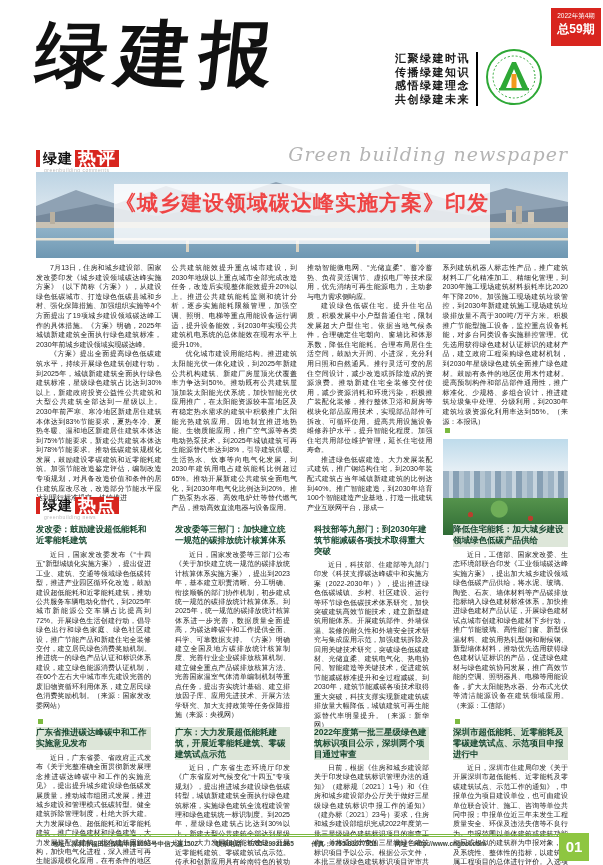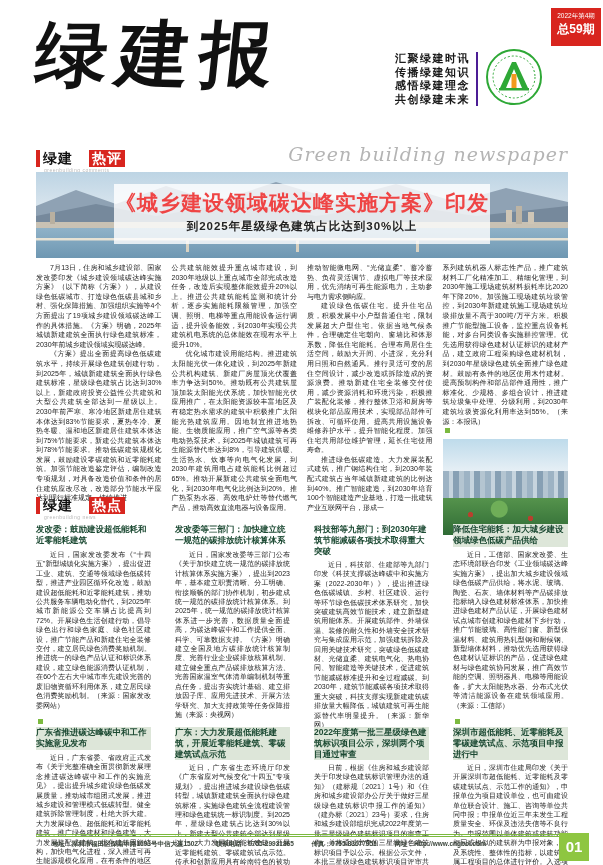--- a/index.html
+++ b/index.html
@@ -6,34 +6,34 @@
   .page{position:relative;width:603px;height:865px;background:#ffffff;overflow:hidden;
         font-family:"Liberation Sans",sans-serif;color:#222;}
   
   .issue-box{position:absolute;top:8px;right:2px;width:50px;height:38px;background:#d8251e;
              color:#fff;text-align:center;line-height:1.2;padding-top:4px;box-sizing:border-box;}
   .issue-box .l1{font-size:6.5px;display:block;}
   .issue-box .l2{font-size:12px;font-weight:bold;display:block;margin-top:2px;}
   .masthead-title{position:absolute;left:36px;top:18px;font-family:"DejaVu Serif",serif;
                   font-weight:bold;font-size:72px;letter-spacing:10px;color:#111;
                   transform:skewX(-6deg);line-height:1;}
-  .slogans{position:absolute;right:125px;top:52px;text-align:right;border-right:2px solid #4c1d95;
+  .slogans{position:absolute;right:125px;top:52px;text-align:right;border-right:2px solid #000000;
            padding-right:6px;}
   .slogans span{display:block;font-size:11px;font-weight:bold;letter-spacing:1.5px;line-height:13.5px;color:#1a1a1a;}
   .assoc-logo{position:absolute;right:60px;top:48px;width:58px;height:58px;}
   .eng-title{position:absolute;right:35px;top:103px;width:300px;text-align:right;
              font-family:"DejaVu Serif",serif;font-style:italic;font-size:19px;color:#b4b4b4;letter-spacing:1px;margin-top:40px;}
   .info-bar{position:absolute;left:36px;right:35px;top:133px;border-top:1.5px solid #333;
             display:flex;justify-content:space-between;padding-top:4px;font-size:7.5px;font-weight:bold;color:#111;}
   
   .sec-label{position:absolute;left:36px;display:flex;align-items:stretch;height:17px;}
   .sec-label .bar{width:4px;background:#d8251e;margin-right:3px;}
   .sec-label .black{font-size:14px;font-weight:bold;color:#111;letter-spacing:1px;line-height:17px;}
-  .sec-label .red{font-size:14px;font-weight:bold;color:#fff;background:#d8251e;
-                  padding:0 3px;letter-spacing:1px;line-height:17px;margin-left:16px;}
+  .sec-label .red{font-size:18px;font-weight:bold;color:#fff;background:#d8251e;
+                  padding:0 3px;letter-spacing:1px;line-height:17px;margin-left:2px;}
   .sec-sub{position:absolute;left:44px;font-size:5px;color:#b9b9b9;letter-spacing:.5px;}
   
   .banner{position:absolute;left:36px;right:35px;top:172px;height:86px;overflow:hidden;}
   .banner svg{position:absolute;left:0;top:0;}
   .banner-overlay{position:absolute;left:78px;right:78px;top:12px;bottom:14px;
                   background:rgba(255,255,255,.8);text-align:center;padding-top:6px;box-sizing:border-box;}
   .banner-headline{font-size:21px;font-weight:bold;color:#ef4444;letter-spacing:1px;line-height:26px;}
   .banner-subhead{font-size:11.5px;font-weight:bold;color:#222;margin-top:3px;letter-spacing:1px;}
   
   .article{position:absolute;left:36px;right:35px;top:263px;display:flex;gap:10px;}
@@ -122,21 +122,20 @@
       <rect x="492" y="40" width="6" height="12" fill="#cfc6b6"></rect>
         <rect x="14" y="40" width="5" height="12" fill="#b9b0a0"></rect>
       <rect y="56" width="532" height="30" fill="url(#water)"></rect>
       <rect y="66" width="532" height="2.5" fill="#e7e2d4"></rect>
       <rect x="150" y="68" width="3" height="12" fill="#d8d2c2"></rect>
         <rect x="260" y="68" width="3" height="12" fill="#d8d2c2"></rect>
         <rect x="380" y="68" width="3" height="12" fill="#d8d2c2"></rect>
     </svg>
     <div class="banner-overlay">
       <div class="banner-headline">《城乡建设领域碳达峰实施方案》印发</div>
-      <div class="banner-subhead">到2025年星级绿色建筑占比达到30%以上</div>
     </div>
   </div>
 
   <div class="article">
     <div class="col">
       <p class="ind">7月13日，住房和城乡建设部、国家发改委印发《城乡建设领域碳达峰实施方案》（以下简称《方案》），从建设绿色低碳城市、打造绿色低碳县城和乡村、强化保障措施、加强组织实施等4个方面提出了19项城乡建设领域碳达峰工作的具体措施。《方案》明确，2025年城镇新建建筑全面执行绿色建筑标准，2030年前城乡建设领域实现碳达峰。</p>
       <p class="ind">《方案》提出全面提高绿色低碳建筑水平，持续开展绿色建筑创建行动，到2025年，城镇新建建筑全面执行绿色建筑标准，星级绿色建筑占比达到30%以上，新建政府投资公益性公共建筑和大型公共建筑全部达到一星级以上。2030年前严寒、寒冷地区新建居住建筑本体达到83%节能要求，夏热冬冷、夏热冬暖、温和地区新建居住建筑本体达到75%节能要求，新建公共建筑本体达到78%节能要求。推动低碳建筑规模化发展，鼓励建设零碳建筑和近零能耗建筑。加强节能改造鉴定评估，编制改造专项规划，对具备改造价值和条件的居住建筑应改尽改，改造部分节能水平应达到现行标准规定。持续推进</p>
     </div>
     <div class="col">
       <p>公共建筑能效提升重点城市建设，到2030年地级以上重点城市全部完成改造任务，改造后实现整体能效提升20%以上。推进公共建筑能耗监测和统计分析，逐步实施能耗限额管理，加强空调、照明、电梯等重点用能设备运行调适，提升设备能效，到2030年实现公共建筑机电系统的总体能效在现有水平上提升10%。</p>

